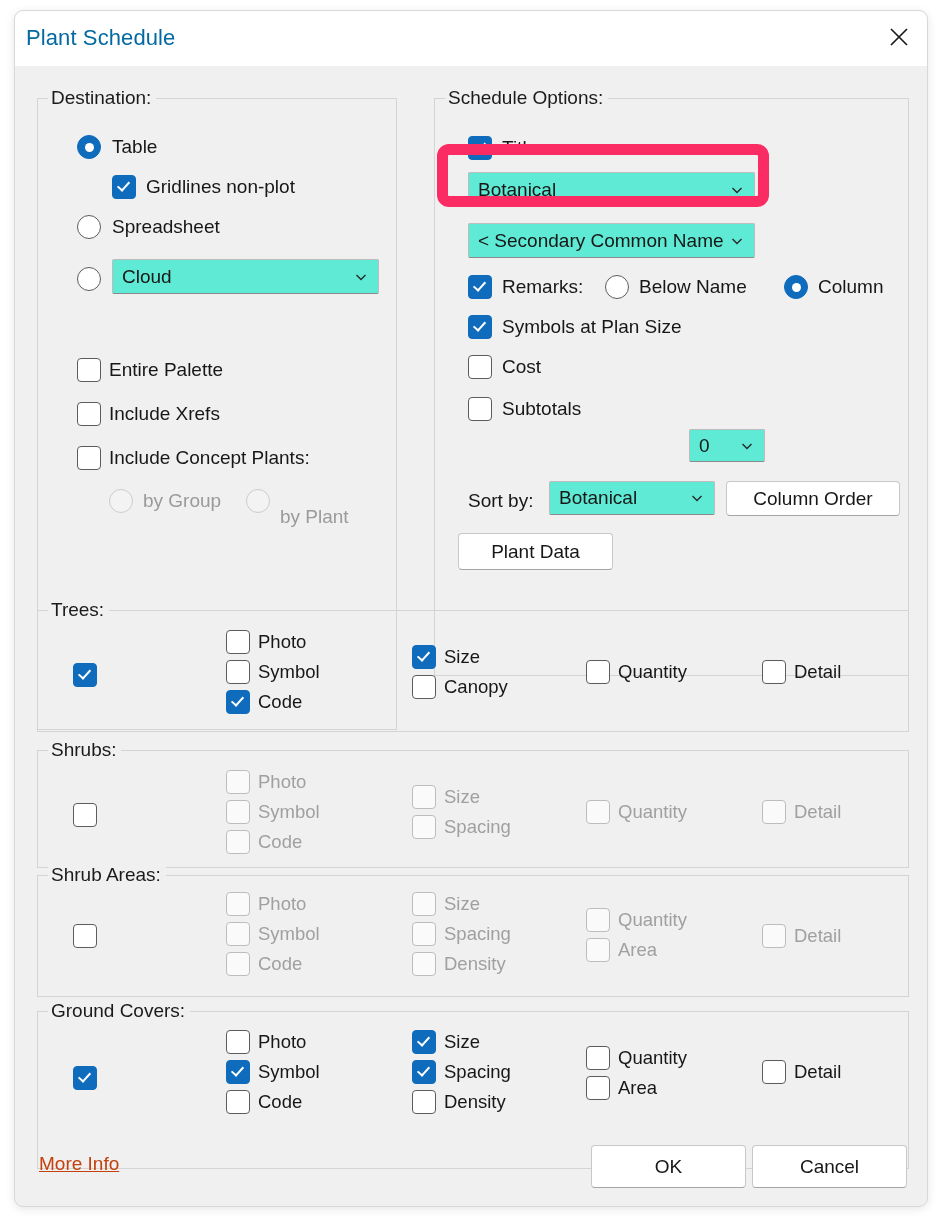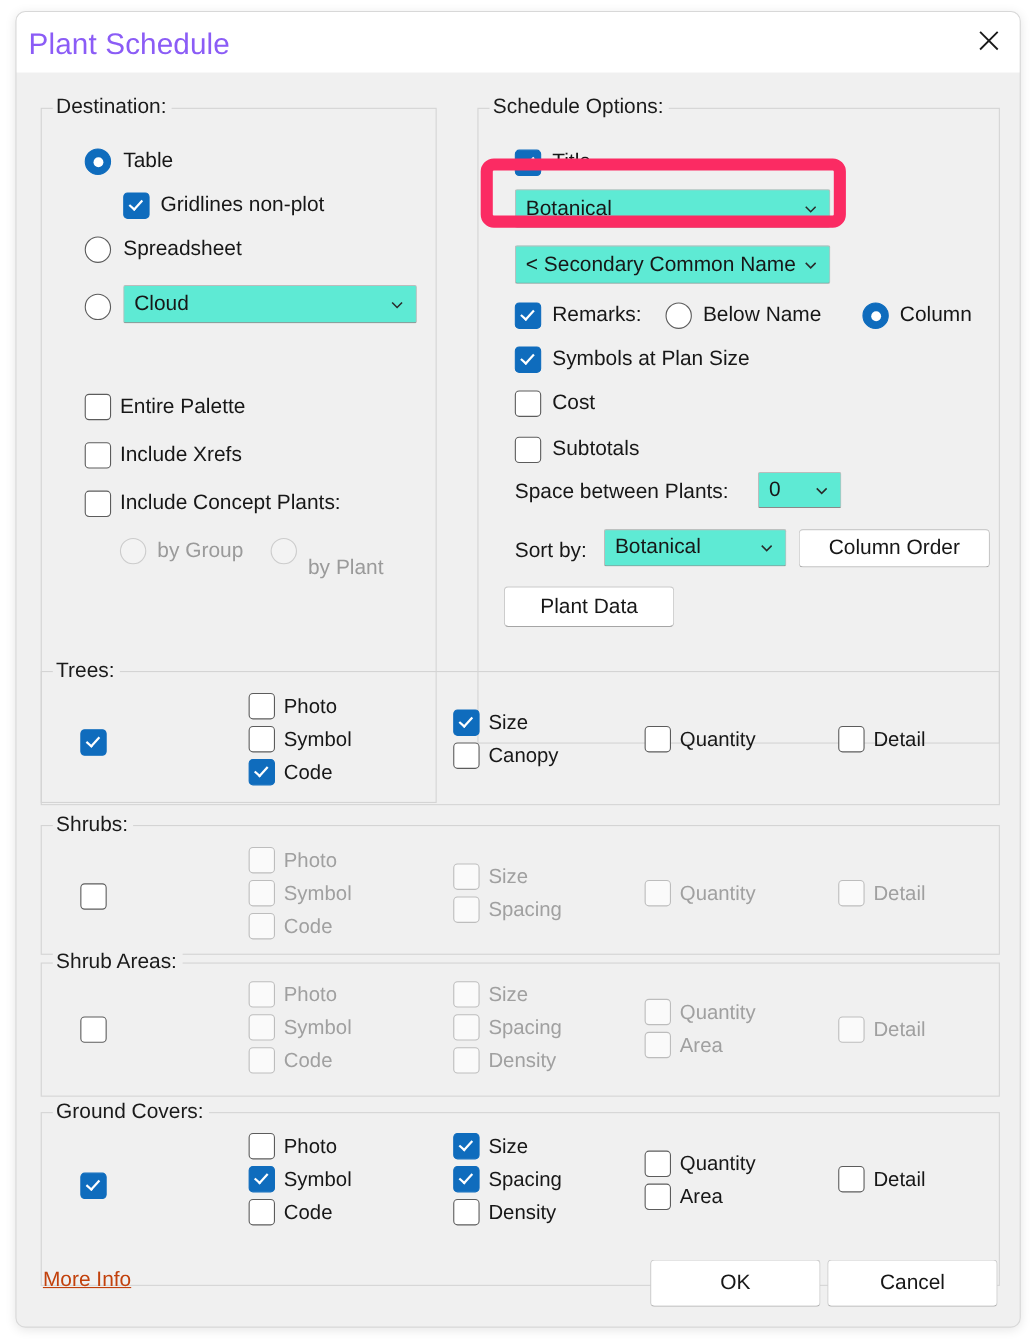--- a/index.html
+++ b/index.html
@@ -35,22 +35,22 @@
     position: relative;
     height: 55px;
     background: #ffffff;
     border-top-left-radius: 8px;
     border-top-right-radius: 8px;
   }
   .titlebar-text {
     position: absolute;
     left: 11px;
     top: 14px;
-    font-size: 27px;
-    color: #8b5cf6;
+    font-size: 22px;
+    color: #0369a1;
     letter-spacing: .1px;
   }
   .close-btn {
     position: absolute;
     right: 0px;
     top: 0px;
     width: 56px;
     height: 52px;
     display: flex;
     align-items: center;
@@ -306,21 +306,20 @@
 
     <div class="cb checked" style="left:33px; top:216px;"></div>
     <div class="lbl" style="left:67px; top:216px;">Symbols at Plan Size</div>
 
     <div class="cb" style="left:33px; top:256px;"></div>
     <div class="lbl" style="left:67px; top:256px;">Cost</div>
 
     <div class="cb" style="left:33px; top:298px;"></div>
     <div class="lbl" style="left:67px; top:298px;">Subtotals</div>
 
-    <div class="lbl" style="left:33px; top:337px;">Space between Plants:</div>
     <div class="combo" style="left:254px; top:330px; width:76px; height:33px;">
       <span class="combo-text">0</span>
       <svg class="chev" viewBox="0 0 14 14">
         <path d="M2.5 5 L7 9.5 L11.5 5" stroke="#2a2a2a" stroke-width="1.4" fill="none"></path>
       </svg>
     </div>
 
     <div class="lbl" style="left:33px; top:390px;">Sort by:</div>
     <div class="combo" style="left:114px; top:382px; width:166px; height:34px;">
       <span class="combo-text">Botanical</span>

